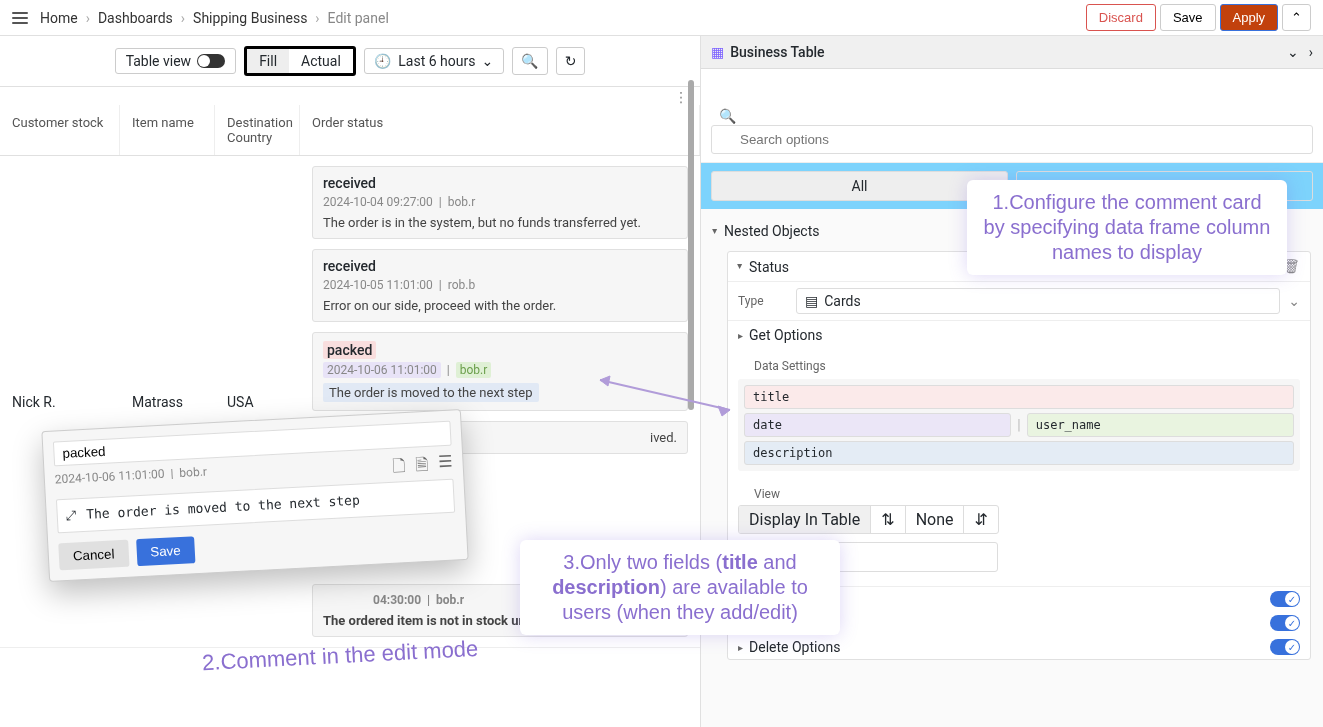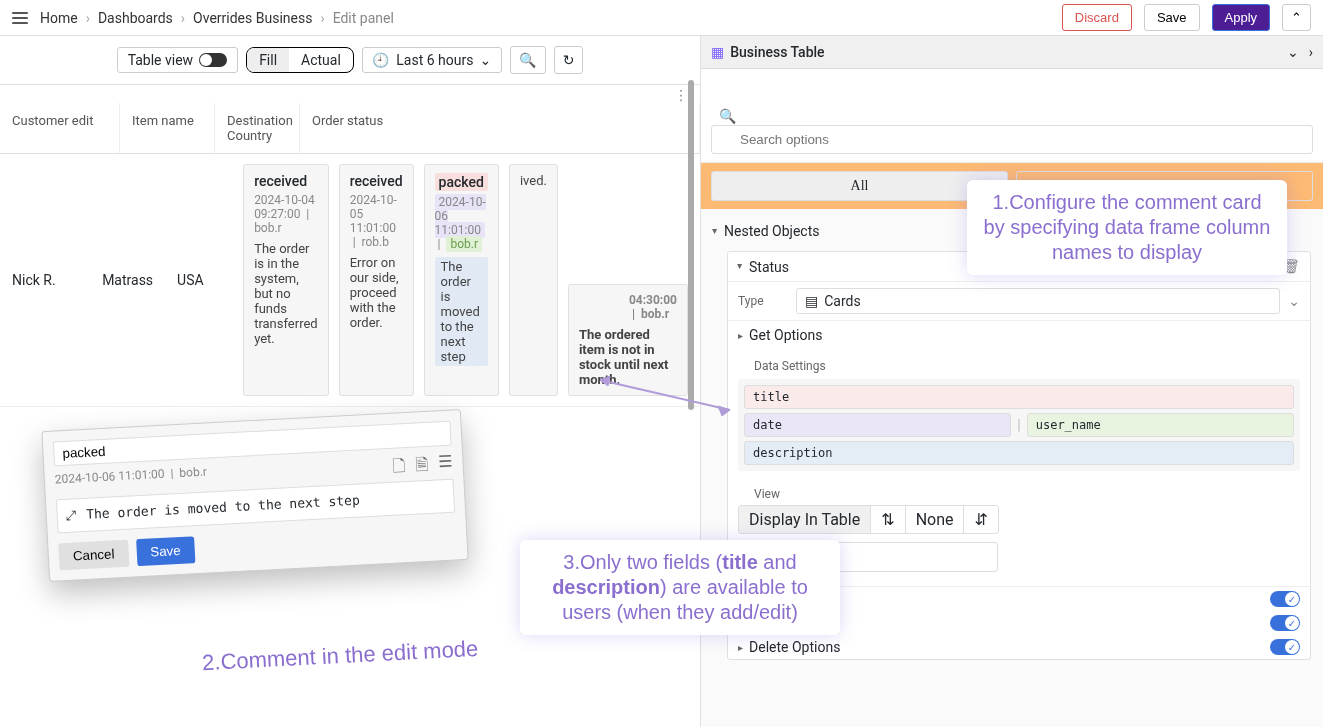--- a/index.html
+++ b/index.html
@@ -4,61 +4,61 @@
 <style>
 * { box-sizing: border-box; margin: 0; padding: 0; }
 body { font-family: -apple-system, BlinkMacSystemFont, "Segoe UI", Roboto, sans-serif; font-size: 14px; color: #24292e; background: #fff; width: 1323px; height: 727px; overflow: hidden; position: relative; }
 .topbar { display: flex; align-items: center; justify-content: space-between; padding: 6px 12px; border-bottom: 1px solid #e0e0e0; height: 36px; }
 .breadcrumb { display: flex; align-items: center; gap: 8px; color: #555; }
 .breadcrumb .hamburger { display: inline-flex; flex-direction: column; gap: 3px; margin-right: 4px; }
 .hamburger span { width: 16px; height: 2px; background: #555; border-radius: 1px; }
 .breadcrumb a { color: #333; text-decoration: none; }
 .breadcrumb .sep { color: #aaa; }
 .breadcrumb .current { color: #888; }
-.top-actions { display: flex; align-items: center; gap: 12px; }
+.top-actions { display: flex; align-items: center; gap: 4px; }
 .btn { padding: 5px 12px; border: 1px solid #ccc; background: #fff; border-radius: 3px; cursor: pointer; font-size: 13px; }
 .btn-danger { color: #d9534f; border-color: #d9534f; }
-.btn-primary { background: #4c1d95; color: #fff; border-color: #3871dc; }
+.btn-primary { background: #c2410c; color: #fff; border-color: #3871dc; }
 .btn-chevron { padding: 5px 8px; }
 .main { display: flex; height: calc(727px - 36px); }
 .left { width: 700px; display: flex; flex-direction: column; position: relative; }
 .right { flex: 1; border-left: 1px solid #e0e0e0; background: #fafafa; display: flex; flex-direction: column; }
 .toolbar { display: flex; justify-content: center; align-items: center; gap: 8px; padding: 10px; border-bottom: 1px solid #e0e0e0; background: #fff; }
 .toggle-pill { display: flex; align-items: center; gap: 6px; border: 1px solid #ccc; border-radius: 3px; padding: 4px 10px; }
 .switch { width: 28px; height: 14px; background: #333; border-radius: 7px; position: relative; }
 .switch::after { content: ''; position: absolute; width: 12px; height: 12px; background: #fff; border-radius: 50%; top: 1px; left: 1px; }
-.fill-actual { display: flex; border: 1px solid #000000; border-radius: 8px; overflow: hidden; text-align: center; }
+.fill-actual { display: flex; border: 3px solid #000000; border-radius: 3px; overflow: hidden; text-align: center; }
 .fill-actual span { padding: 4px 12px; cursor: pointer; }
 .fill-actual .active { background: #eee; }
 .time-btn { display: flex; align-items: center; gap: 6px; border: 1px solid #ccc; border-radius: 3px; padding: 4px 10px; }
 .icon-btn { border: 1px solid #ccc; border-radius: 3px; padding: 4px 8px; cursor: pointer; display: inline-flex; align-items: center; justify-content: center; min-width: 28px; height: 28px; }
 .table { flex: 1; overflow: auto; }
 .thead { display: flex; border-bottom: 1px solid #e0e0e0; background: #fff; font-size: 13px; color: #555; }
 .thead div { padding: 10px 12px; border-right: 1px solid #eee; }
 .col-cust { width: 120px; } .col-item { width: 95px; } .col-dest { width: 85px; } .col-status { flex: 1; }
 .tbody { display: flex; border-bottom: 1px solid #eee; }
 .tbody > div { padding: 10px 12px; }
 .tbody .col-cust, .tbody .col-item, .tbody .col-dest { display: flex; align-items: center; }
-.cards { display: flex; flex-direction: row; gap: 10px; padding-right: 8px; }
+.cards { display: flex; flex-direction: column; gap: 10px; padding-right: 8px; }
 .card { background: #f6f6f6; border: 1px solid #e0e0e0; border-radius: 3px; padding: 8px 10px; }
 .card-title { font-weight: 500; margin-bottom: 4px; }
 .card-meta { font-size: 12px; color: #888; margin-bottom: 6px; }
 .card-desc { font-size: 13px; color: #444; }
 .card-packed .card-title { background: #f9dede; display: inline-block; padding: 1px 4px; border-radius: 2px; }
 .card-packed .card-meta .date { background: #e8e3f7; padding: 1px 4px; border-radius: 2px; }
 .card-packed .card-meta .user { background: #dff0d5; padding: 1px 4px; border-radius: 2px; color: #6b9f4b; }
 .card-packed .card-desc { background: #e1e9f5; display: inline-block; padding: 2px 6px; border-radius: 2px; }
 .panel-header { display: flex; align-items: center; justify-content: space-between; padding: 8px 10px; background: #f0f0f0; border-bottom: 1px solid #ddd; }
 .panel-header .title { display: flex; align-items: center; gap: 6px; font-weight: 500; }
 .table-icon { color: #7b61ff; }
 .search-box { padding: 8px 10px; border-bottom: 1px solid #eee; background: #fff; }
 .search-box input { width: 100%; border: 1px solid #ddd; border-radius: 3px; padding: 6px 10px 6px 28px; margin-top: 48px; }
 .search-wrap { position: relative; }
 .search-wrap .mag { position: absolute; left: 8px; top: 50%; transform: translateY(-50%); color: #888; }
-.tabs { display: flex; background: #fdba74; padding: 8px 10px; gap: 8px; font-family: Liberation Serif, serif; }
+.tabs { display: flex; background: #7dd3fc; padding: 8px 10px; gap: 8px; }
 .tab { flex: 1; text-align: center; padding: 6px; border: 1px solid #ddd; border-radius: 3px; cursor: pointer; }
 .tab.active { background: #eee; }
 .opts { flex: 1; overflow: auto; padding: 8px 12px; }
 .section-title { display: flex; align-items: center; gap: 6px; padding: 6px 0; font-size: 14px; cursor: pointer; }
 .chev { display: inline-block; transform: rotate(90deg); font-size: 10px; color: #666; }
 .chev-right { transform: rotate(0deg); }
 .subsection { margin-left: 14px; border: 1px solid #e0e0e0; border-radius: 3px; background: #fff; margin-top: 6px; }
 .subhead { display: flex; align-items: center; justify-content: space-between; padding: 6px 10px; border-bottom: 1px solid #eee; }
 .subrow { display: flex; align-items: center; padding: 6px 10px; gap: 8px; }
 .label { font-size: 12px; color: #666; width: 50px; }
@@ -101,21 +101,21 @@
   <div class="breadcrumb">
     <span class="hamburger">
         <span></span>
         <span></span>
         <span></span>
       </span>
     <a>Home</a>
     <span class="sep">›</span>
     <a>Dashboards</a>
     <span class="sep">›</span>
-    <a>Overrides Business</a>
+    <a>Shipping Business</a>
     <span class="sep">›</span>
     <span class="current">Edit panel</span>
   </div>
   <div class="top-actions">
     <button class="btn btn-danger">Discard</button>
     <button class="btn">Save</button>
     <button class="btn btn-primary">Apply</button>
     <button class="btn btn-chevron">⌃</button>
   </div>
 </div>
@@ -135,21 +135,21 @@
         <span>🕘</span>
         <span>Last 6 hours</span>
         <span>⌄</span>
       </div>
       <span class="icon-btn">🔍</span>
       <span class="icon-btn">↻</span>
     </div>
     <div style="text-align:right;padding:2px 12px 0 0;"><span style="color:#888;cursor:pointer;">⋮</span></div>
     <div class="table">
       <div class="thead">
-        <div class="col-cust">Customer edit</div>
+        <div class="col-cust">Customer stock</div>
         <div class="col-item">Item name</div>
         <div class="col-dest" style="white-space:pre-line;">Destination
 Country</div>
         <div class="col-status">Order status</div>
       </div>
       <div class="tbody">
         <div class="col-cust">Nick R.</div>
         <div class="col-item">Matrass</div>
         <div class="col-dest">USA</div>
         <div class="col-status cards">

